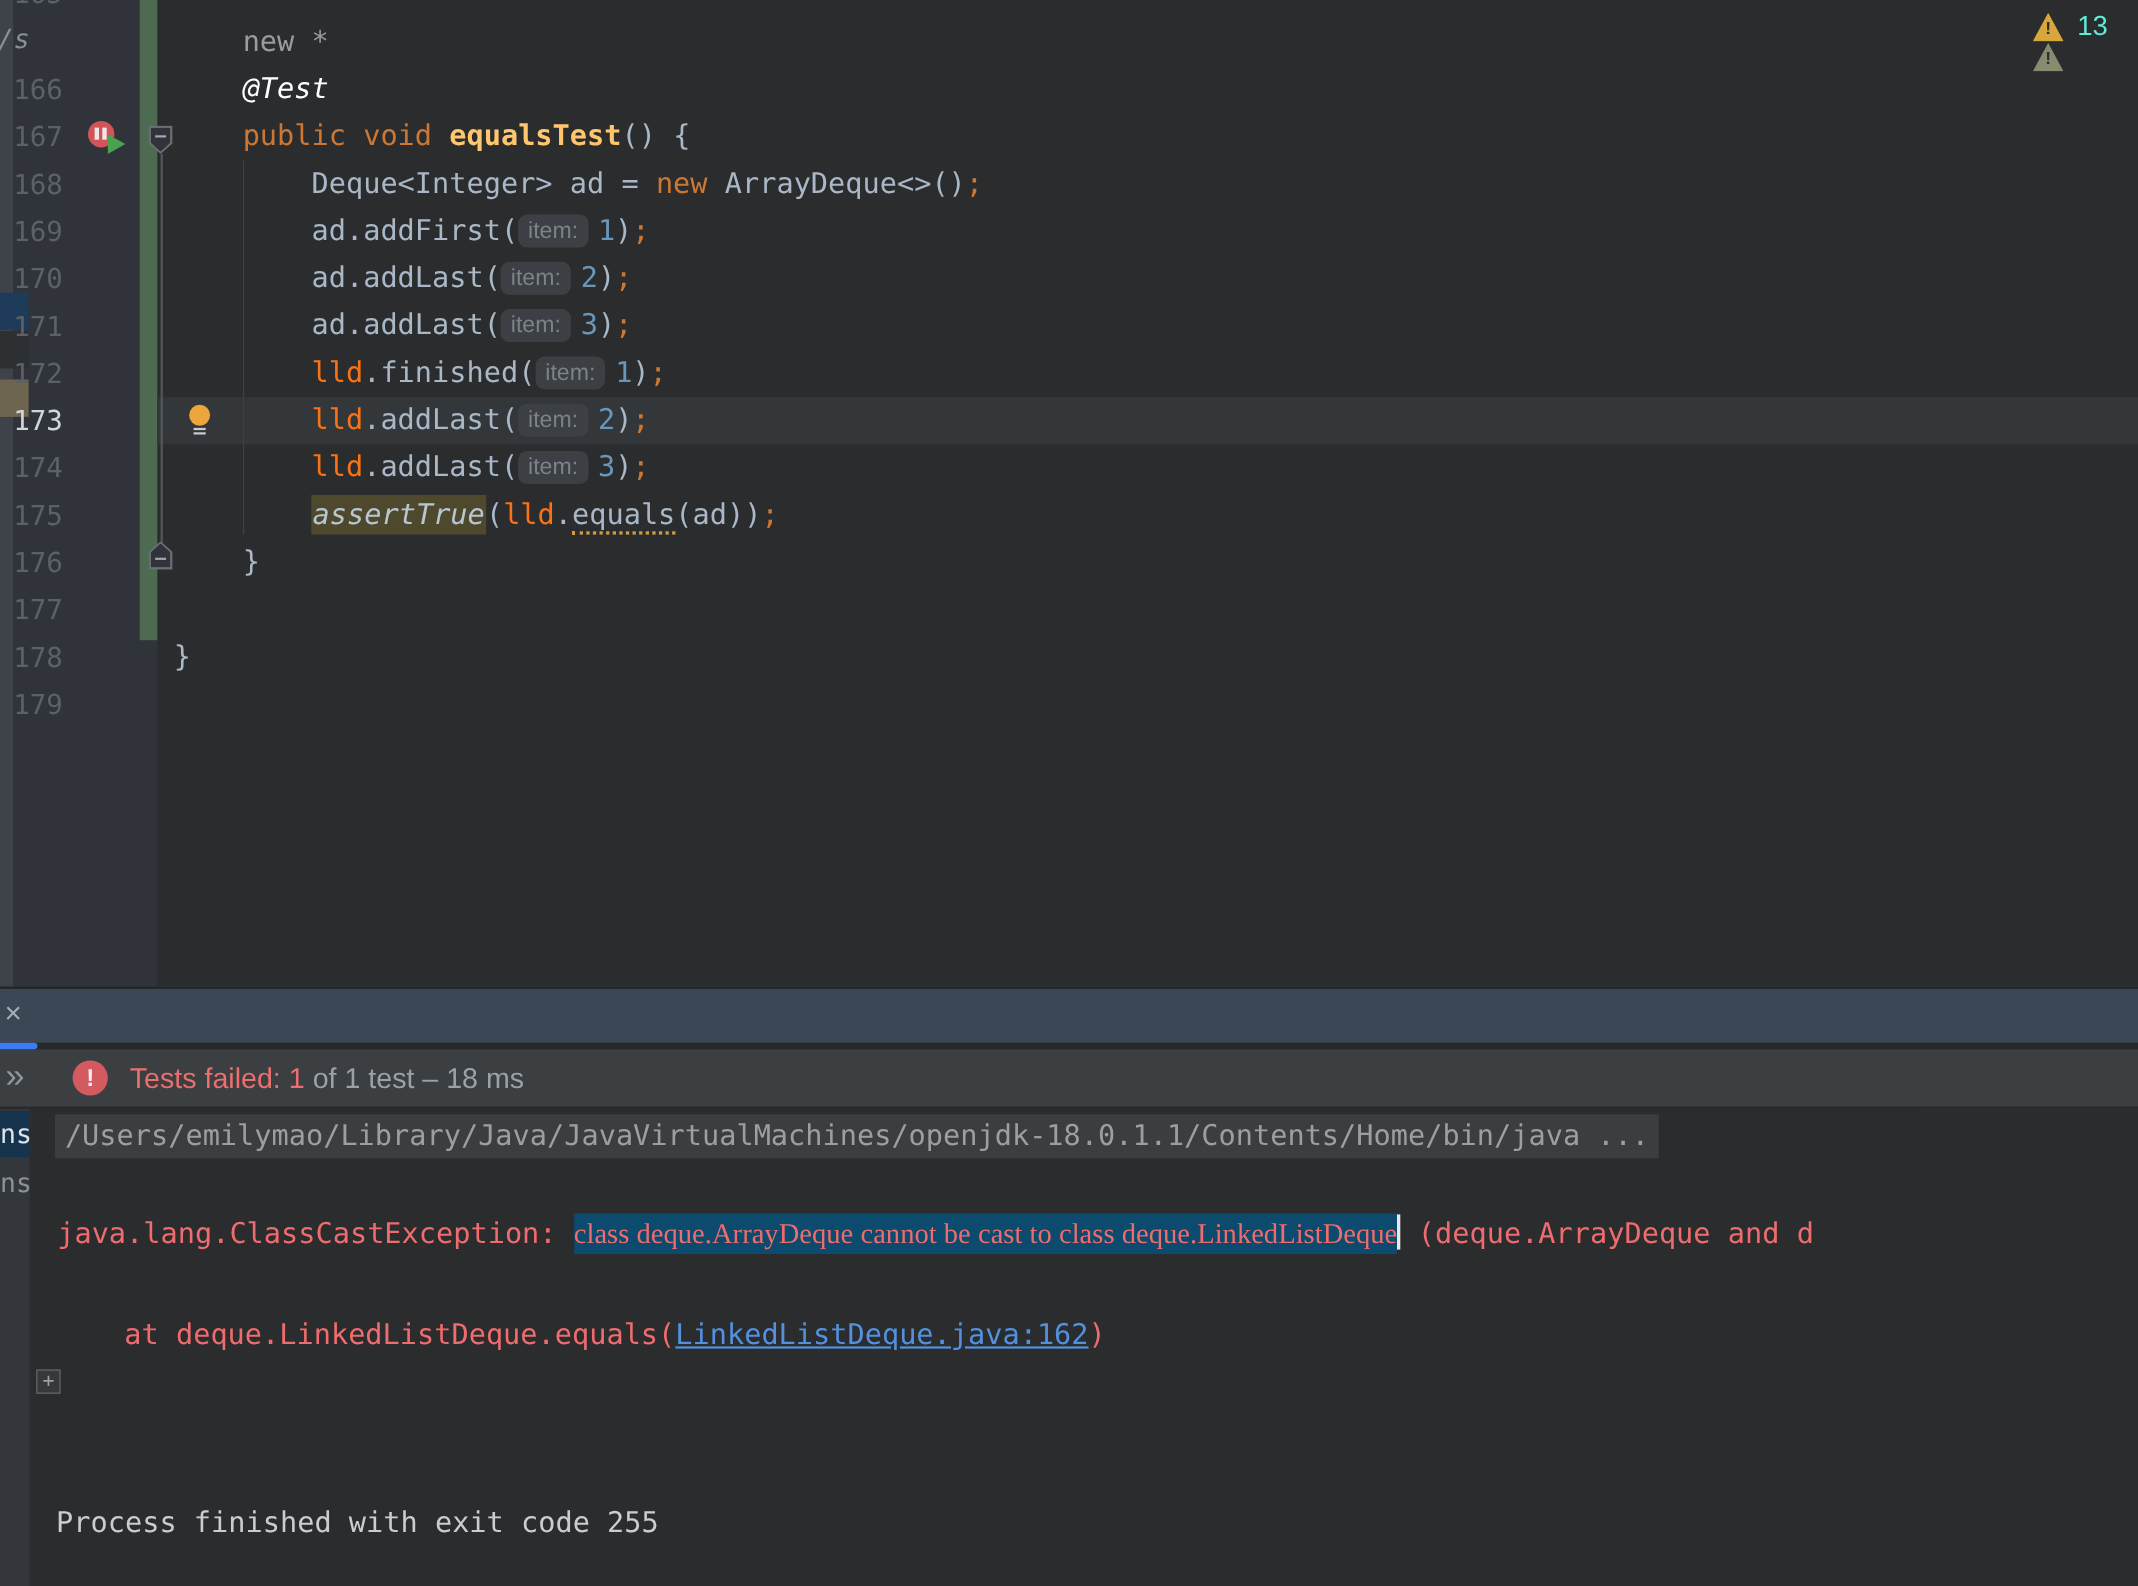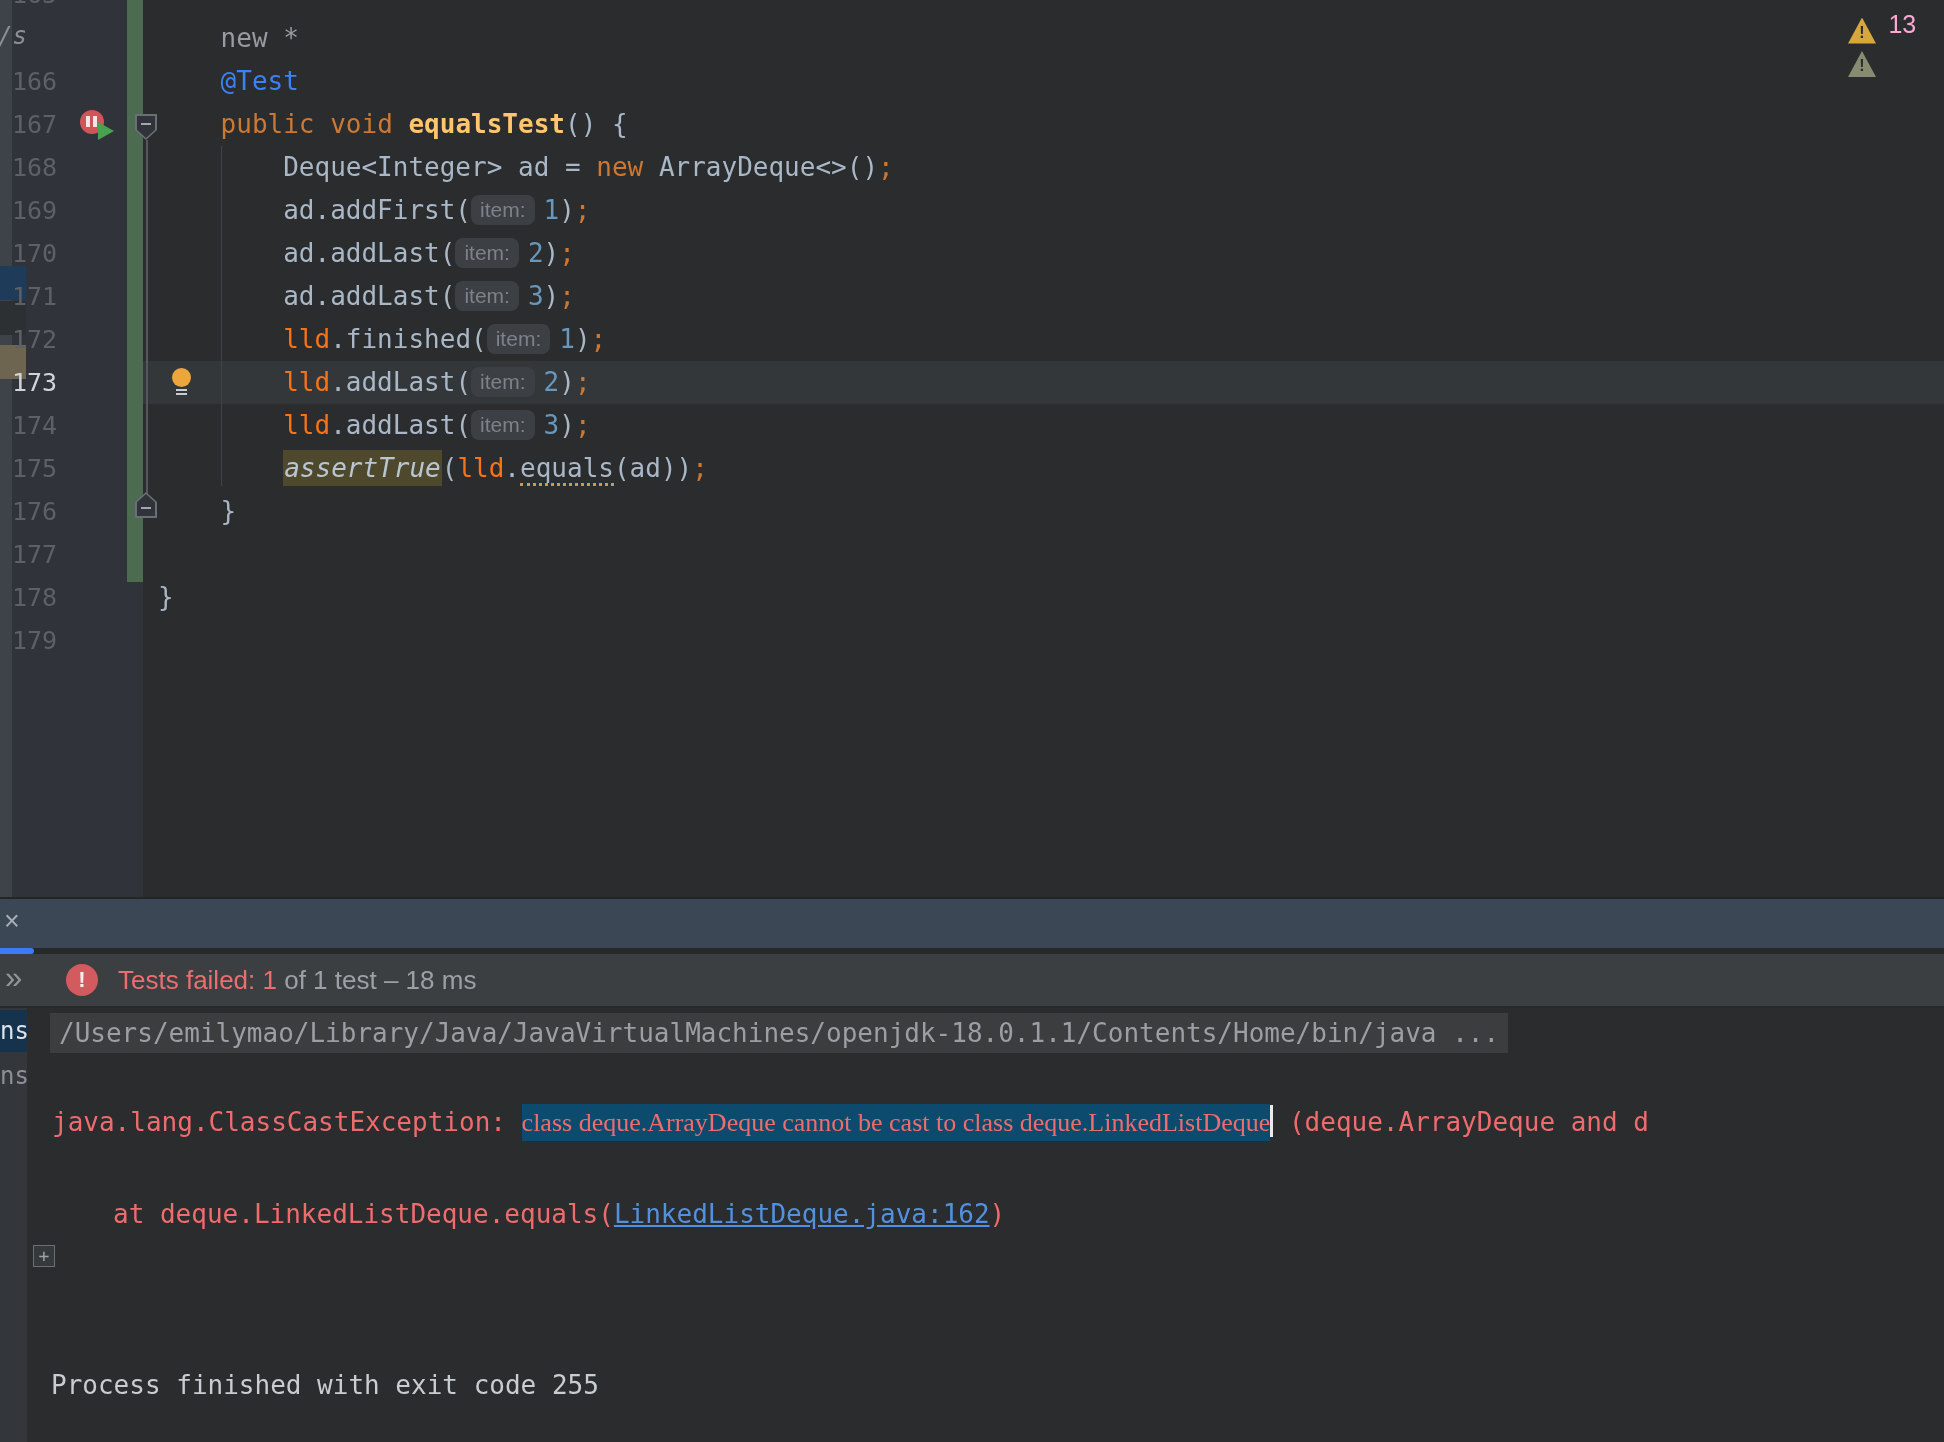--- a/index.html
+++ b/index.html
@@ -25,21 +25,21 @@
   .lnum{position:absolute;left:12px;width:45px;text-align:right;
         font-family:"DejaVu Sans Mono",monospace;font-size:25px;color:#5c6166;}
   .lnum.cur{color:#d0d5da;}
   .lnum-partial{position:absolute;left:12px;top:-20px;width:45px;text-align:right;
         font-family:"DejaVu Sans Mono",monospace;font-size:25px;color:#5c6166;}
   .lcode{position:absolute;left:158px;white-space:pre;
          font-family:"DejaVu Sans Mono",monospace;font-size:26px;color:#a9b7c6;}
   .t-kw{color:#cc7832;}
   .t-def{color:#a9b7c6;}
   .t-meth{color:#ffc66d;font-weight:600;}
-  .t-anno{color:#3b82f6;}
+  .t-anno{color:#ffffff;font-style:italic;}
   .t-num{color:#6897bb;}
   .t-fld{color:#f97316;}
   .t-semi{color:#cc7832;}
   .t-ghost{color:#969ca2;}
   .t-warn{color:#a9b7c6;border-bottom:3px dotted #cf9b40;}
   .t-hlid{color:#b9c6d2;font-style:italic;background:#4e492d;padding:3px 1px;}
   .t-hint{display:inline-block;font-family:"Liberation Sans",sans-serif;font-size:21px;
           color:#7d8288;background:#3c4044;border-radius:8px;padding:1px 9px;margin-right:9px;
           line-height:28px;vertical-align:2px;}
 
@@ -64,21 +64,21 @@
                box-shadow:0 4px 0 #c9ccd0;}
 
   
   .warn-widget{position:absolute;top:10px;left:1848px;height:32px;}
   .tri{position:relative;display:inline-block;width:28px;height:26px;vertical-align:middle;}
   .tri .shape{position:absolute;left:0;top:0;width:100%;height:100%;
               clip-path:polygon(50% 0,100% 100%,0 100%);background:#d7a73c;}
   .tri b{position:absolute;left:0;right:0;top:6px;bottom:0;color:#2a2c2e;font-size:16px;
          text-align:center;font-weight:bold;}
   .tri.dim .shape{background:#878b70;}
-  .warn-count{display:inline-block;margin:0 10px 12px 8px;color:#f9a8d4;font-size:25px;vertical-align:middle;}
+  .warn-count{display:inline-block;margin:0 10px 0 8px;color:#5eead4;font-size:25px;vertical-align:middle;}
 
   
   .band{position:absolute;left:0;top:897px;width:1944px;height:51px;background:#3b4754;border-top:2px solid #232527;box-sizing:border-box;}
   .band .close{position:absolute;left:4px;top:7px;color:#a7adb5;font-size:27px;}
   .progress{position:absolute;left:0;top:948px;width:1944px;height:6px;background:#26282a;}
   .progress .seg{position:absolute;left:0;top:0;width:34px;height:6px;background:#3d7bf5;border-radius:0 3px 3px 0;}
 
   
   .testbar{position:absolute;left:0;top:954px;width:1944px;height:54px;background:#3b3f42;border-bottom:2px solid #27292b;box-sizing:border-box;}
   .testbar .chev{position:absolute;left:5px;top:6px;color:#8f959b;font-size:31px;}

